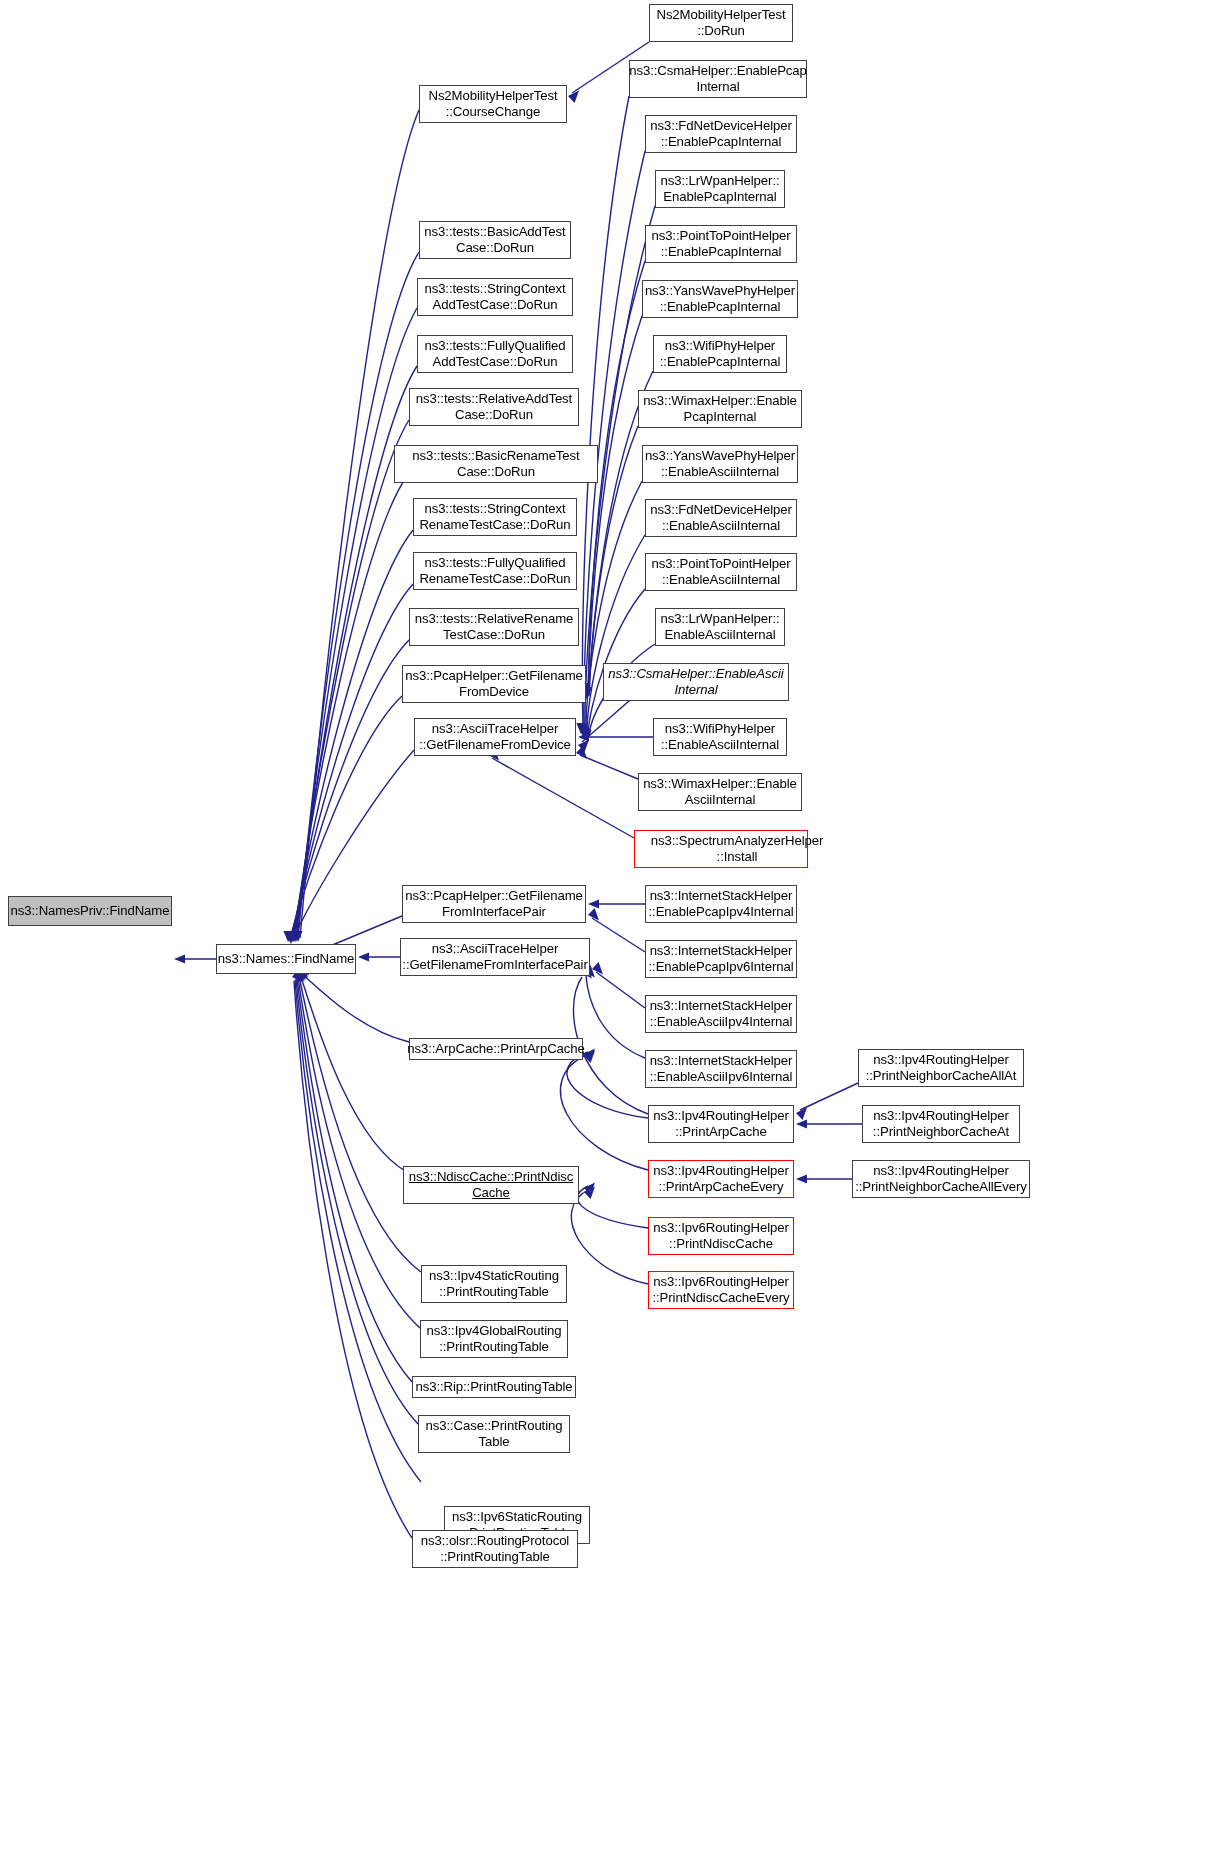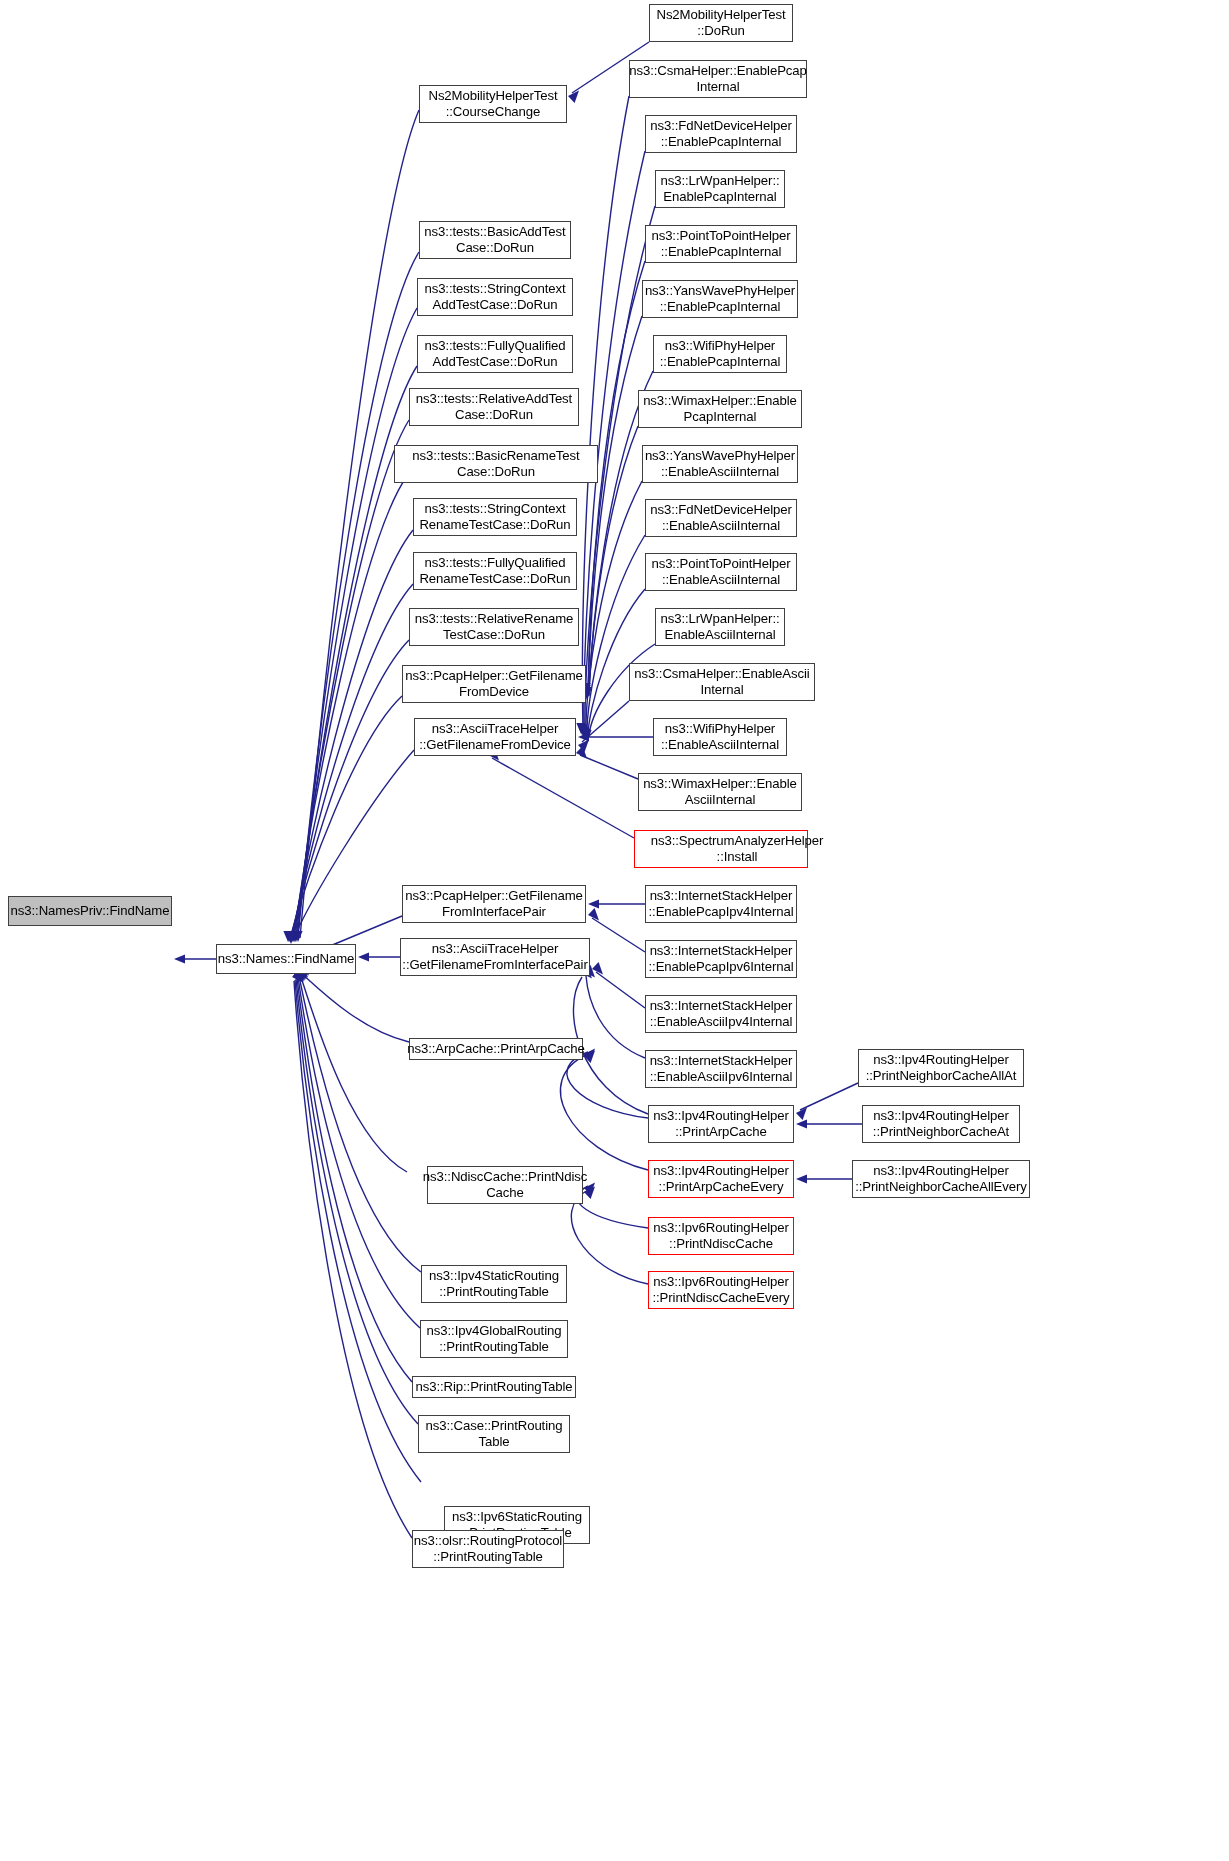--- a/index.html
+++ b/index.html
@@ -277,32 +277,32 @@
 TestCase::DoRun</div>
       <div class="node" style="left: 402px; top: 665px; width: 184px; height: 38px;">ns3::PcapHelper::GetFilename
 FromDevice</div>
       <div class="node" style="left: 414px; top: 718px; width: 162px; height: 38px;">ns3::AsciiTraceHelper
 ::GetFilenameFromDevice</div>
       <div class="node" style="left: 402px; top: 885px; width: 184px; height: 38px;">ns3::PcapHelper::GetFilename
 FromInterfacePair</div>
       <div class="node" style="left: 400px; top: 938px; width: 190px; height: 38px;">ns3::AsciiTraceHelper
 ::GetFilenameFromInterfacePair</div>
       <div class="node" style="left: 409px; top: 1038px; width: 174px; height: 22px;">ns3::ArpCache::PrintArpCache</div>
-      <div class="node" style="left: 427px; top: 1166px; width: 156px; height: 38px;">ns3::NdiscCache::PrintNdisc
+      <div class="node" style="left: 403px; top: 1166px; width: 176px; height: 38px; text-decoration: underline;">ns3::NdiscCache::PrintNdisc
 Cache</div>
       <div class="node" style="left: 421px; top: 1265px; width: 146px; height: 38px;">ns3::Ipv4StaticRouting
 ::PrintRoutingTable</div>
       <div class="node" style="left: 420px; top: 1320px; width: 148px; height: 38px;">ns3::Ipv4GlobalRouting
 ::PrintRoutingTable</div>
       <div class="node" style="left: 412px; top: 1376px; width: 164px; height: 22px;">ns3::Rip::PrintRoutingTable</div>
       <div class="node" style="left: 418px; top: 1415px; width: 152px; height: 38px;">ns3::Case::PrintRouting
 Table</div>
       <div class="node" style="left: 421px; top: 1506px; width: 146px; height: 38px; margin-left: 23px;">ns3::Ipv6StaticRouting
 ::PrintRoutingTable</div>
-      <div class="node" style="left: 412px; top: 1530px; width: 152px; height: 38px;">ns3::olsr::RoutingProtocol
+      <div class="node" style="left: 412px; top: 1530px; width: 166px; height: 38px;">ns3::olsr::RoutingProtocol
 ::PrintRoutingTable</div>
       <div class="node" style="left: 649px; top: 4px; width: 144px; height: 38px;">Ns2MobilityHelperTest
 ::DoRun</div>
       <div class="node" style="left: 629px; top: 60px; width: 178px; height: 38px;">ns3::CsmaHelper::EnablePcap
 Internal</div>
       <div class="node" style="left: 645px; top: 115px; width: 152px; height: 38px;">ns3::FdNetDeviceHelper
 ::EnablePcapInternal</div>
       <div class="node" style="left: 655px; top: 170px; width: 130px; height: 38px;">ns3::LrWpanHelper::
 EnablePcapInternal</div>
       <div class="node" style="left: 645px; top: 225px; width: 152px; height: 38px;">ns3::PointToPointHelper
@@ -314,21 +314,21 @@
       <div class="node" style="left: 638px; top: 390px; width: 164px; height: 38px;">ns3::WimaxHelper::Enable
 PcapInternal</div>
       <div class="node" style="left: 642px; top: 445px; width: 156px; height: 38px;">ns3::YansWavePhyHelper
 ::EnableAsciiInternal</div>
       <div class="node" style="left: 645px; top: 499px; width: 152px; height: 38px;">ns3::FdNetDeviceHelper
 ::EnableAsciiInternal</div>
       <div class="node" style="left: 645px; top: 553px; width: 152px; height: 38px;">ns3::PointToPointHelper
 ::EnableAsciiInternal</div>
       <div class="node" style="left: 655px; top: 608px; width: 130px; height: 38px;">ns3::LrWpanHelper::
 EnableAsciiInternal</div>
-      <div class="node" style="left: 629px; top: 663px; width: 186px; height: 38px;">ns3::CsmaHelper::EnableAscii
+      <div class="node" style="left: 603px; top: 663px; width: 186px; height: 38px; font-style: italic;">ns3::CsmaHelper::EnableAscii
 Internal</div>
       <div class="node" style="left: 653px; top: 718px; width: 134px; height: 38px;">ns3::WifiPhyHelper
 ::EnableAsciiInternal</div>
       <div class="node" style="left: 638px; top: 773px; width: 164px; height: 38px;">ns3::WimaxHelper::Enable
 AsciiInternal</div>
       <div class="node highlight" style="left: 634px; top: 830px; width: 174px; height: 38px; padding-left: 34px;">ns3::SpectrumAnalyzerHelper
 ::Install</div>
       <div class="node" style="left: 645px; top: 885px; width: 152px; height: 38px;">ns3::InternetStackHelper
 ::EnablePcapIpv4Internal</div>
       <div class="node" style="left: 645px; top: 940px; width: 152px; height: 38px;">ns3::InternetStackHelper

